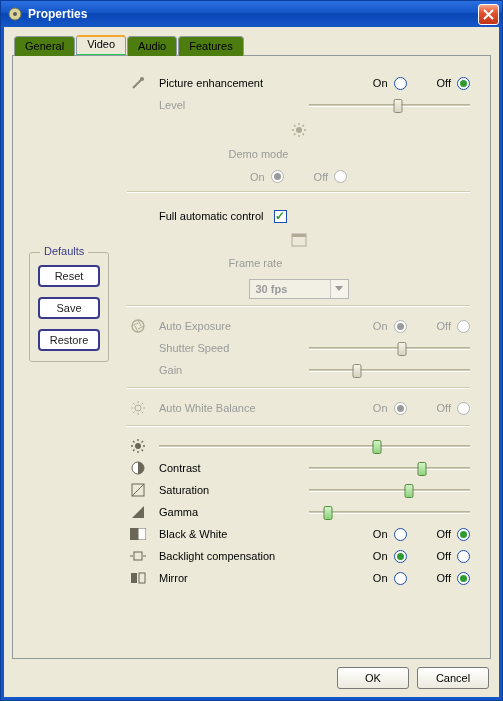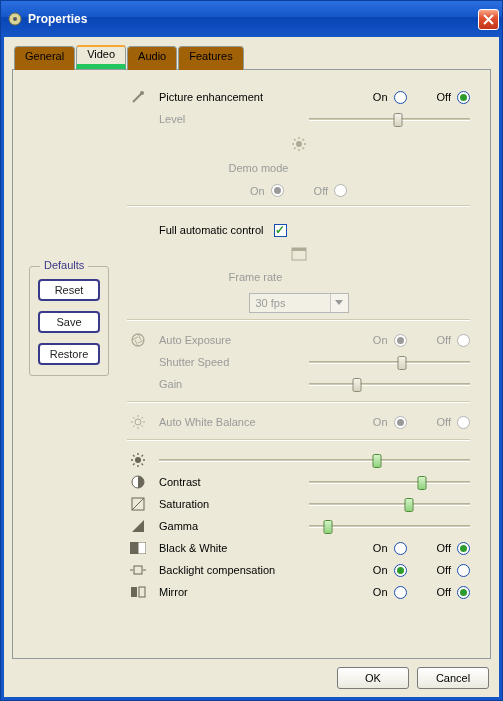--- a/index.html
+++ b/index.html
@@ -12,21 +12,21 @@
   .window {
     width: 503px;
     height: 701px;
     background: #ece9d8;
     border: 1px solid #0b3f9b;
     position: relative;
     display: flex;
     flex-direction: column;
   }
   .titlebar {
-    height: 36px;
+    height: 26px;
     background: linear-gradient(to bottom, #2a6fe0 0%, #1556c7 45%, #0845b5 46%, #1556c7 100%);
     display: flex;
     align-items: center;
     padding: 0 3px 0 6px;
     color: #fff;
   }
   .titlebar .app-icon {
     width: 16px; height: 16px; margin-right: 5px;
     display: flex; align-items: center; justify-content: center;
   }
@@ -53,30 +53,30 @@
     display: flex;
     gap: 0;
     margin-left: 2px;
     position: relative;
     z-index: 2;
   }
   .tab {
     padding: 3px 10px 4px 10px;
     border: 1px solid #919b9c;
     border-bottom: none;
-    background: #a16207;
+    background: #4d7c0f;
     border-radius: 4px 4px 0 0;
     margin-right: 1px;
     position: relative;
     top: 1px;
     cursor: pointer;
   }
   .tab.active {
     background: #ece9d8;
-    border-bottom: 5px solid #22c55e;
+    border-bottom: 1px solid #22c55e;
     top: 0px;
     padding-top: 2px;
   }
   .tab.active::before {
     content: "";
     position: absolute;
     top: -1px; left: 0; right: 0; height: 2px;
     background: #f5a731;
     border-radius: 4px 4px 0 0;
   }
@@ -159,21 +159,21 @@
   .checkbox {
     width: 13px; height: 13px; border: 1px solid #1a4db0; background: #fff;
     display: inline-flex; align-items: center; justify-content: center;
     cursor: pointer;
   }
   .checkbox .mark { color: #2e9b2e; font-size: 12px; line-height: 1; font-weight: bold; }
   .combo {
     display: flex; align-items: center;
     width: 100px; height: 20px;
     border: 1px solid #b7b7b7; background: #f2f0e4;
-    color: #9a9a9a; justify-content: space-between;
+    color: #9a9a9a; justify-content: space-between; font-weight: bold;
   }
   .combo .val { padding: 0 6px; }
   .combo .chev {
     width: 18px; height: 100%; border-left: 1px solid #c8c8c8;
     display: flex; align-items: center; justify-content: center;
     background: #f6f4ea;
   }
   .slider {
     flex: 1; height: 14px; position: relative;
   }

